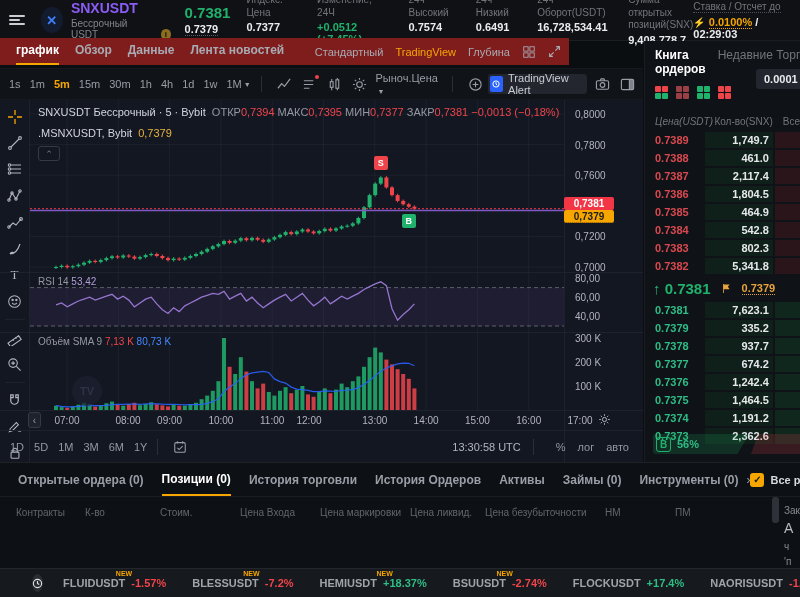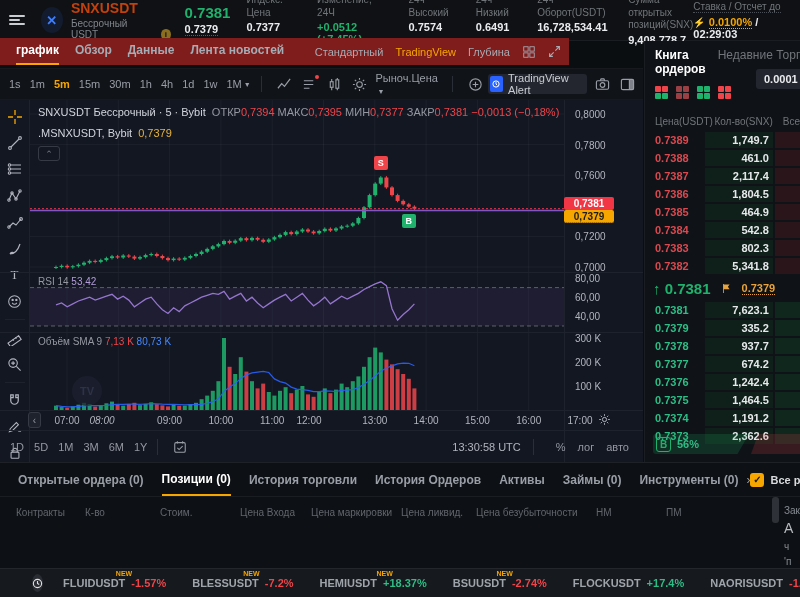--- a/index.html
+++ b/index.html
@@ -8,21 +8,21 @@
 #app { position:relative; width:800px; height:597px; background:#0b0e11; color:#eaecef; overflow:hidden; font-size:12px; }
 .abs { position:absolute; }
 
 
 #hdr { position:absolute; left:0; top:0; width:800px; height:41px; background:#0f1114; border-bottom:1px solid #1a1d22; display:flex; align-items:center; }
 .hmb { width:40px; display:flex; justify-content:center; cursor:pointer; }
 .hmb i { display:block; width:16px; height:2px; background:#c9ccd1; margin:2px 0; border-radius:1px; }
 .hmb i.s { width:11px; }
 .logo { width:26px; height:26px; border-radius:50%; background:#131c2e; color:#3e7fff; font-weight:bold; display:flex; align-items:center; justify-content:center; margin:0 8px 0 6px; font-size:13px; }
 .sym { margin-right:14px; }
-.sym .s1 { font-size:14px; font-weight:bold; color:#c2410c; }
+.sym .s1 { font-size:14px; font-weight:bold; color:#8b5cf6; }
 .sym .s2 { font-size:10px; color:#81858c; margin-top:2px; display:flex; align-items:flex-end; gap:18px; }
 .info-i { display:inline-flex; width:11px; height:11px; border-radius:50%; background:#8a6d1f; color:#0b0e11; font-size:8px; align-items:center; justify-content:center; font-weight:bold; }
 .pxblk { margin-right:16px; }
 .pxblk .p1 { color:#20b26c; font-size:15px; font-weight:bold; }
 .pxblk .p2 { color:#eaecef; font-size:11px; font-weight:bold; border-bottom:1px dotted #5a5e66; width:max-content; margin-top:2px; }
 .hstats { display:flex; gap:18px; }
 .hstat .l { color:#71757a; font-size:10px; white-space:pre-line; line-height:1.25; }
 .hstat .v { color:#eaecef; font-size:11px; font-weight:bold; margin-top:2px; }
 .hstat .v.up { color:#20b26c; }
 .fund { margin-left:auto; margin-right:10px; }
@@ -91,21 +91,21 @@
 
 #ob { position:absolute; left:644px; top:41px; width:156px; height:421px; background:#0f1318; border-left:1px solid #1a1d22; }
 .obtabs { display:flex; gap:12px; padding:7px 0 6px 10px; font-size:12px; }
 .obtab.on { color:#fff; font-weight:bold; }
 .obtab.off { color:#71757a; white-space:nowrap; }
 .obicons { display:flex; gap:7px; padding:4px 0 4px 10px; align-items:center; }
 .obi { width:14px; height:14px; display:grid; grid-template-columns:6px 6px; grid-template-rows:6px 6px; gap:1px; cursor:pointer; }
 .obi i { border-radius:1px; }
 .prec { position:absolute; right:-26px; top:28px; width:70px; height:20px; background:#23262e; border-radius:3px; color:#eaecef; font-size:11px; font-weight:bold; display:flex; align-items:center; padding-left:8px; cursor:pointer; }
 .obhead { display:flex; padding:6px 0 4px 10px; color:#71757a; font-size:10px; margin-top:6px; }
-.obhead .h1 { width:62px; } .obhead .h2 { width:62px; text-align:right; } .obhead .h3 { margin-left:10px; }
+.obhead .h1 { width:62px;font-style:italic; } .obhead .h2 { width:62px; text-align:right; } .obhead .h3 { margin-left:10px; }
 .obrow { display:flex; height:18px; align-items:center; font-size:11px; font-weight:bold; cursor:pointer; }
 .obrow .pr { width:60px; padding-left:10px; }
 .obrow .qt { width:70px; text-align:right; padding-right:4px; height:16px; line-height:16px; margin-left:2px; color:#e6e8ea; }
 .obrow .tt2 { width:26px; height:16px; margin-left:2px; }
 .ask .pr { color:#d9494f; } .bid .pr { color:#2ebd85; }
 .ask .qt { background:#0e2019; } .bid .qt { background:#0e2019; }
 .ask .tt2 { background:#2a151a; } .bid .tt2 { background:#10271e; }
 .obmid { display:flex; align-items:center; height:26px; padding-left:8px; gap:10px; }
 .obmid .lp { color:#20b26c; font-size:15px; font-weight:bold; }
 .obmid .mk { color:#e8a33c; font-size:11px; font-weight:bold; border-bottom:1px dotted #e8a33c; }
@@ -656,21 +656,21 @@
       <span style="color:#9598a1">ЗАКР</span><span class="lv">0,7381</span>
       <span class="lv">−0,0013 (−0,18%)</span>
     </div>
     <div class="legend2"><span>.MSNXUSDT, Bybit</span><span class="ov">0,7379</span></div>
     <div class="collapse">⌃</div>
     <div class="rsilbl"><span>RSI</span> <span>14</span> <span class="v">53,42</span></div>
     <div class="vollbl"><span>Объём</span> <span>SMA 9</span> <span class="r">7,13 K</span> <span class="b">80,73 K</span></div>
     <div class="tvwm">TV</div>
     <div id="timeaxis">
         <span class="tt" style="left: 67px;">07:00</span>
-        <span class="tt" style="left: 102px; font-style: italic;">08:00</span>
+        <span class="tt" style="left: 128px;">08:00</span>
         <span class="tt" style="left: 169.6px;">09:00</span>
         <span class="tt" style="left: 220.9px;">10:00</span>
         <span class="tt" style="left: 272.2px;">11:00</span>
         <span class="tt" style="left: 309px;">12:00</span>
         <span class="tt" style="left: 374.8px;">13:00</span>
         <span class="tt" style="left: 426.1px;">14:00</span>
         <span class="tt" style="left: 477.4px;">15:00</span>
         <span class="tt" style="left: 528.7px;">16:00</span>
         <span class="tt" style="left: 580px;">17:00</span>
       </div>
@@ -867,21 +867,21 @@
           <label>
             <span class="cbx">✓</span>
             <span class="dim">Все рынки</span>
           </label>
         </span>
       </div>
     <div class="bcols" id="bcols">
         <span style="width: 85px; padding-left: 16px;">Контракты</span>
         <span style="width: 75px;">К-во</span>
         <span style="width: 80px;">Стоим.</span>
-        <span style="width: 71px;">Цена Входа</span>
+        <span style="width: 80px;">Цена Входа</span>
         <span style="width: 90px;">Цена маркировки</span>
         <span style="width: 75px;">Цена ликвид.</span>
         <span style="width: 120px;">Цена безубыточности</span>
         <span style="width: 70px;">НМ</span>
         <span style="width: 155px;">ПМ</span>
       </div>
     <div class="sbthumb"></div>
     <div class="edgefrag" id="edgefrag">
         <div>Зак</div>
         <div class="big">А</div>

